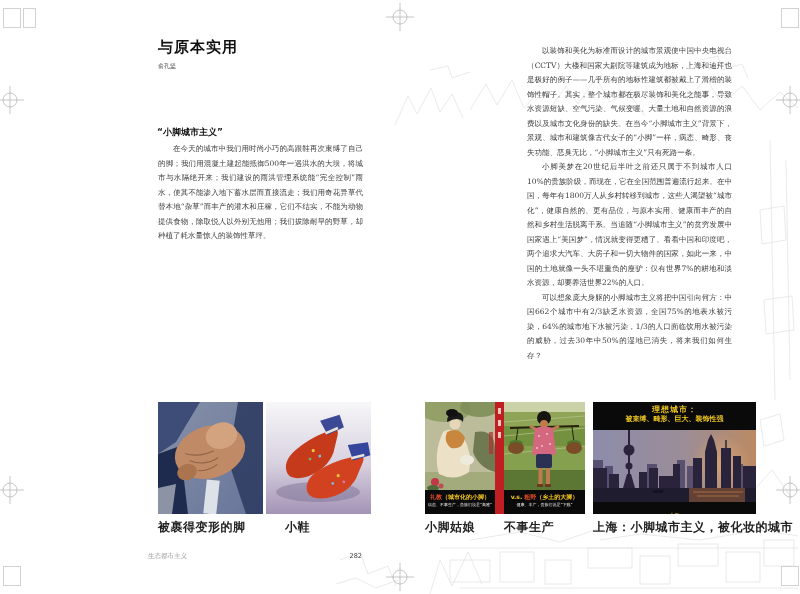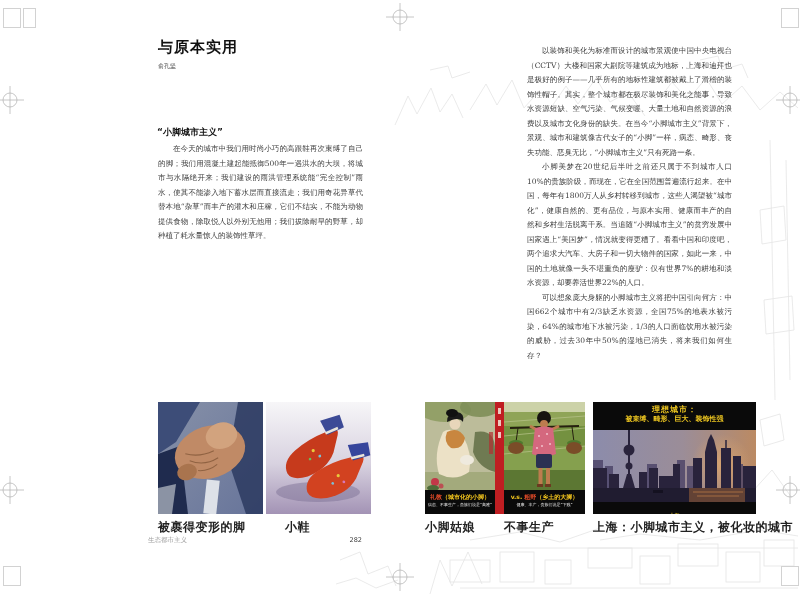--- a/index.html
+++ b/index.html
@@ -189,21 +189,21 @@
         <path d="M40,3 L60,-1 L63,12 L46,18 Z" fill="#36459c"></path>
         <path d="M44,16 L57,12" stroke="#e8e4da" stroke-width="2.5" fill="none"></path>
         <circle cx="32" cy="34" r="1.6" fill="#e8c93c"></circle>
           <circle cx="38" cy="40" r="1.4" fill="#d878b8"></circle>
           <circle cx="27" cy="42" r="1.3" fill="#7ac0d8"></circle>
       </g>
     </svg>
   </div>
   <div class="caption" style="left:249px;margin-left:36px;">小鞋</div>
 
-  <div class="pagefooter" style="left:148px;width:214px;">
+  <div class="pagefooter" style="left:148px;width:214px;margin-top:16px;">
     <span class="sect">生态都市主义</span>
     <span class="pnum">282</span>
   </div>
 </div>
 
 <div class="page" id="right-page">
   <div class="textcol" id="right-text">
     <p>以装饰和美化为标准而设计的城市景观使中国中央电视台（CCTV）大楼和国家大剧院等建筑成为地标，上海和迪拜也是极好的例子——几乎所有的地标性建筑都被戴上了滑稽的装饰性帽子。其实，整个城市都在极尽装饰和美化之能事，导致水资源短缺、空气污染、气候变暖、大量土地和自然资源的浪费以及城市文化身份的缺失。在当今“小脚城市主义”背景下，景观、城市和建筑像古代女子的“小脚”一样，病态、畸形、丧失功能、恶臭无比，“小脚城市主义”只有死路一条。</p>
     <p>小脚美梦在20世纪后半叶之前还只属于不到城市人口10%的贵族阶级，而现在，它在全国范围普遍流行起来。在中国，每年有1800万人从乡村转移到城市，这些人渴望被“城市化”，健康自然的、更有品位，与原本实用、健康而丰产的自然和乡村生活脱离干系。当追随“小脚城市主义”的贫穷发展中国家遇上“美国梦”，情况就变得更糟了。看看中国和印度吧，两个追求大汽车、大房子和一切大物件的国家，如此一来，中国的土地就像一头不堪重负的瘦驴：仅有世界7%的耕地和淡水资源，却要养活世界22%的人口。</p>
     <p>可以想象庞大身躯的小脚城市主义将把中国引向何方：中国662个城市中有2/3缺乏水资源，全国75%的地表水被污染，64%的城市地下水被污染，1/3的人口面临饮用水被污染的威胁，过去30年中50%的湿地已消失，将来我们如何生存？</p>

